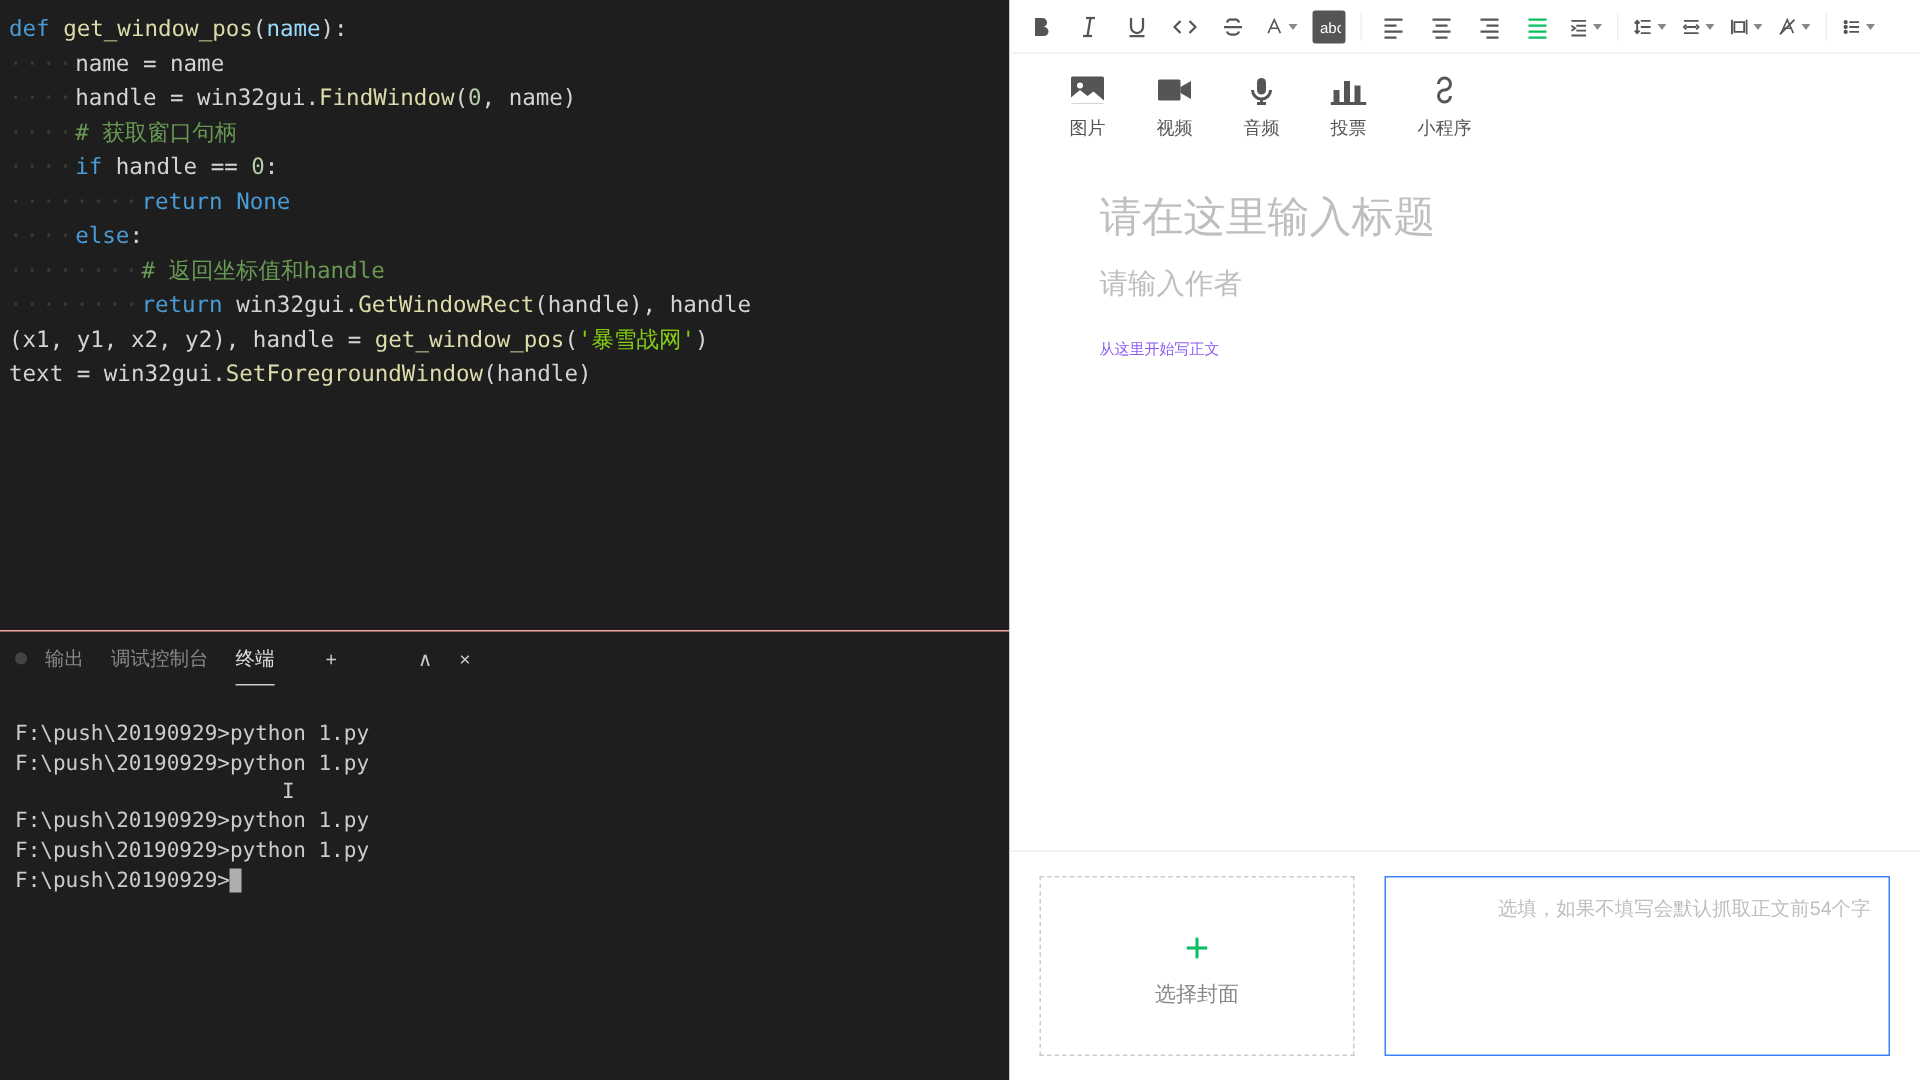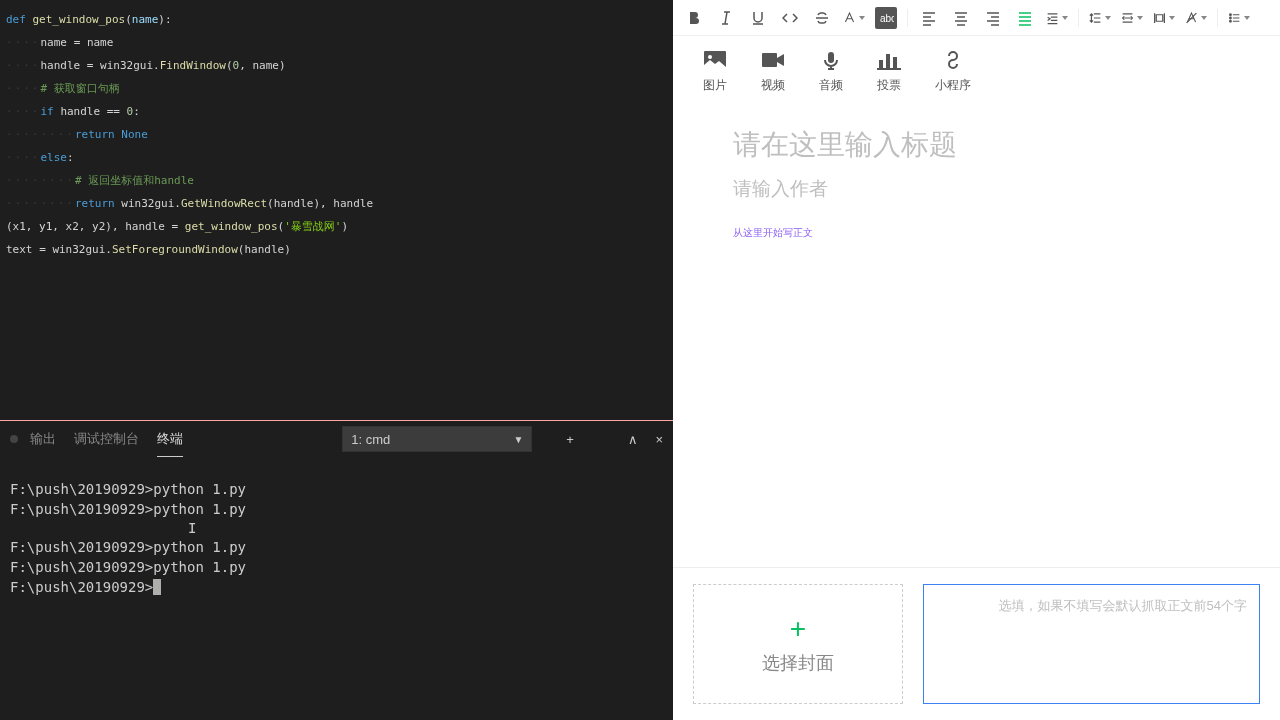--- a/index.html
+++ b/index.html
@@ -1,21 +1,21 @@
 <!DOCTYPE html>
 <html><head>
 <meta charset="utf-8">
 <style>
 * { margin: 0; padding: 0; box-sizing: border-box; }
 body { width: 1280px; height: 720px; display: flex; font-family: "Segoe UI", Arial, sans-serif; overflow: hidden; }
 .left-panel { width: 673px; height: 720px; background: #1e1e1e; display: flex; flex-direction: column; }
 .right-panel { width: 607px; height: 720px; background: #fff; display: flex; flex-direction: column; }
 
 
-.code-area { flex: 1; padding: 8px 6px; font-family: Consolas, monospace; font-size: 11px; line-height: 23px; color: #ccc; overflow: hidden; }
+.code-area { flex: 1; padding: 8px 6px; font-family: Consolas, monospace; font-size: 15px; line-height: 23px; color: #ccc; overflow: hidden; }
 .code-area pre { white-space: pre; }
 .py-kw { color: #4a9cd6; }
 .py-def { color: #dcdcaa; }
 .py-id { color: #d4d4d4; }
 .py-param { color: #9cdcfe; }
 .py-punc { color: #d4d4d4; }
 .py-cmt { color: #6a9955; }
 .py-str { color: #84cc16; }
 .py-num { color: #b5cea8; }
 .py-const { color: #4a9cd6; }
@@ -37,57 +37,53 @@
 
 
 .toolbar { height: 36px; display: flex; align-items: center; padding: 0 10px; gap: 10px; color: #555; font-size: 14px; border-bottom: 1px solid #f0f0f0; }
 .toolbar .icon-btn { width: 22px; height: 22px; display: flex; align-items: center; justify-content: center; cursor: pointer; }
 .toolbar svg { width: 16px; height: 16px; stroke: #555; fill: none; stroke-width: 1.5; }
 .toolbar .solid svg { fill: #555; stroke: none; }
 .toolbar .green svg { stroke: #07c160; fill: #07c160; }
 .toolbar .caret::after { content: ""; border-left: 3px solid transparent; border-right: 3px solid transparent; border-top: 4px solid #888; margin-left: 3px; display: inline-block; vertical-align: middle; }
 
 
-.insert-row { height: 70px; display: flex; align-items: center; gap: 34px; padding: 10px 30px; color: #555; font-size: 12px; }
+.insert-row { height: 70px; display: flex; align-items: center; gap: 34px; padding: 10px 40px; color: #555; font-size: 12px; }
 .insert-item { display: flex; flex-direction: column; align-items: center; gap: 6px; cursor: pointer; }
 .insert-item svg { width: 24px; height: 22px; fill: #555; }
 
 
 .editor-area { padding: 20px 60px; flex: 1; }
 .title-ph { font-size: 28px; color: #bfbfbf; margin-bottom: 12px; outline: none; min-height: 38px; }
 .author-ph { font-size: 19px; color: #bfbfbf; margin-bottom: 24px; outline: none; min-height: 20px; }
 .body-ph { font-size: 10px; color: #8b5cf6; outline: none; min-height: 20px; }
 
 
 .cover-section { border-top: 1px solid #eee; padding: 16px 20px; }
 .cover-title { font-size: 16px; color: #333; margin-bottom: 12px; }
 .cover-row { display: flex; gap: 20px; }
 .cover-box { width: 210px; height: 120px; border: 1px dashed #ccc; display: flex; flex-direction: column; align-items: center; justify-content: center; color: #07c160; cursor: pointer; }
 .cover-box .plus { font-size: 28px; font-weight: 300; }
-.cover-box .lbl { color: #888; font-size: 18px; margin-top: 6px; }
+.cover-box .lbl { color: #888; font-size: 14px; margin-top: 6px; }
 .summary-box { flex: 1; border: 1px solid #3b82f6; padding: 12px; color: #bfbfbf; font-size: 13px; text-align: right; }
 </style>
 </head>
 <body>
 
 <div class="left-panel">
   <div class="code-area">
       <pre id="code-pre"><div><span class="py-kw">def </span><span class="py-def">get_window_pos</span><span class="py-punc">(</span><span class="py-param">name</span><span class="py-punc">):</span></div><div><span class="dots">····</span><span class="py-id">name </span><span class="py-punc">= </span><span class="py-id">name</span></div><div><span class="dots">····</span><span class="py-id">handle </span><span class="py-punc">= </span><span class="py-id">win32gui</span><span class="py-punc">.</span><span class="py-def">FindWindow</span><span class="py-punc">(</span><span class="py-num">0</span><span class="py-id">, name)</span></div><div><span class="dots">····</span><span class="py-cmt"># 获取窗口句柄</span></div><div><span class="dots">····</span><span class="py-kw">if </span><span class="py-id">handle </span><span class="py-punc">== </span><span class="py-num">0</span><span class="py-punc">:</span></div><div><span class="dots">····</span><span class="dots">····</span><span class="py-kw">return </span><span class="py-const">None</span></div><div><span class="dots">····</span><span class="py-kw">else</span><span class="py-punc">:</span></div><div><span class="dots">····</span><span class="dots">····</span><span class="py-cmt"># 返回坐标值和handle</span></div><div><span class="dots">····</span><span class="dots">····</span><span class="py-kw">return </span><span class="py-id">win32gui</span><span class="py-punc">.</span><span class="py-def">GetWindowRect</span><span class="py-id">(handle), handle</span></div><div><span class="py-id">(x1, y1, x2, y2), handle </span><span class="py-punc">= </span><span class="py-def">get_window_pos</span><span class="py-punc">(</span><span class="py-str">'暴雪战网'</span><span class="py-punc">)</span></div><div><span class="py-id">text </span><span class="py-punc">= </span><span class="py-id">win32gui</span><span class="py-punc">.</span><span class="py-def">SetForegroundWindow</span><span class="py-id">(handle)</span></div></pre>
     </div>
 
   <div class="terminal-wrap">
     <div class="term-tabs">
       <div style="width:8px;height:8px;border-radius:50%;background:#444;margin-right:-6px;"></div>
       <span class="term-tab">输出</span>
       <span class="term-tab">调试控制台</span>
       <span class="term-tab active">终端</span>
-      <div class="term-select">
-        <span>1: cmd</span>
-        <span class="tri">▼</span>
-      </div>
       <div class="term-icons">
         <span>+</span>
         <span><svg viewBox="0 0 16 16">
               <rect x="1" y="2" width="14" height="12" fill="none" stroke="#ccc"></rect>
               <line x1="8" y1="2" x2="8" y2="14" stroke="#ccc"></line>
             </svg></span>
         <span><svg viewBox="0 0 16 16">
               <path d="M3 4h10M5 4V2h6v2M4 4l1 10h6l1-10" fill="none" stroke="#ccc"></path>
             </svg></span>
         <span>∧</span>

